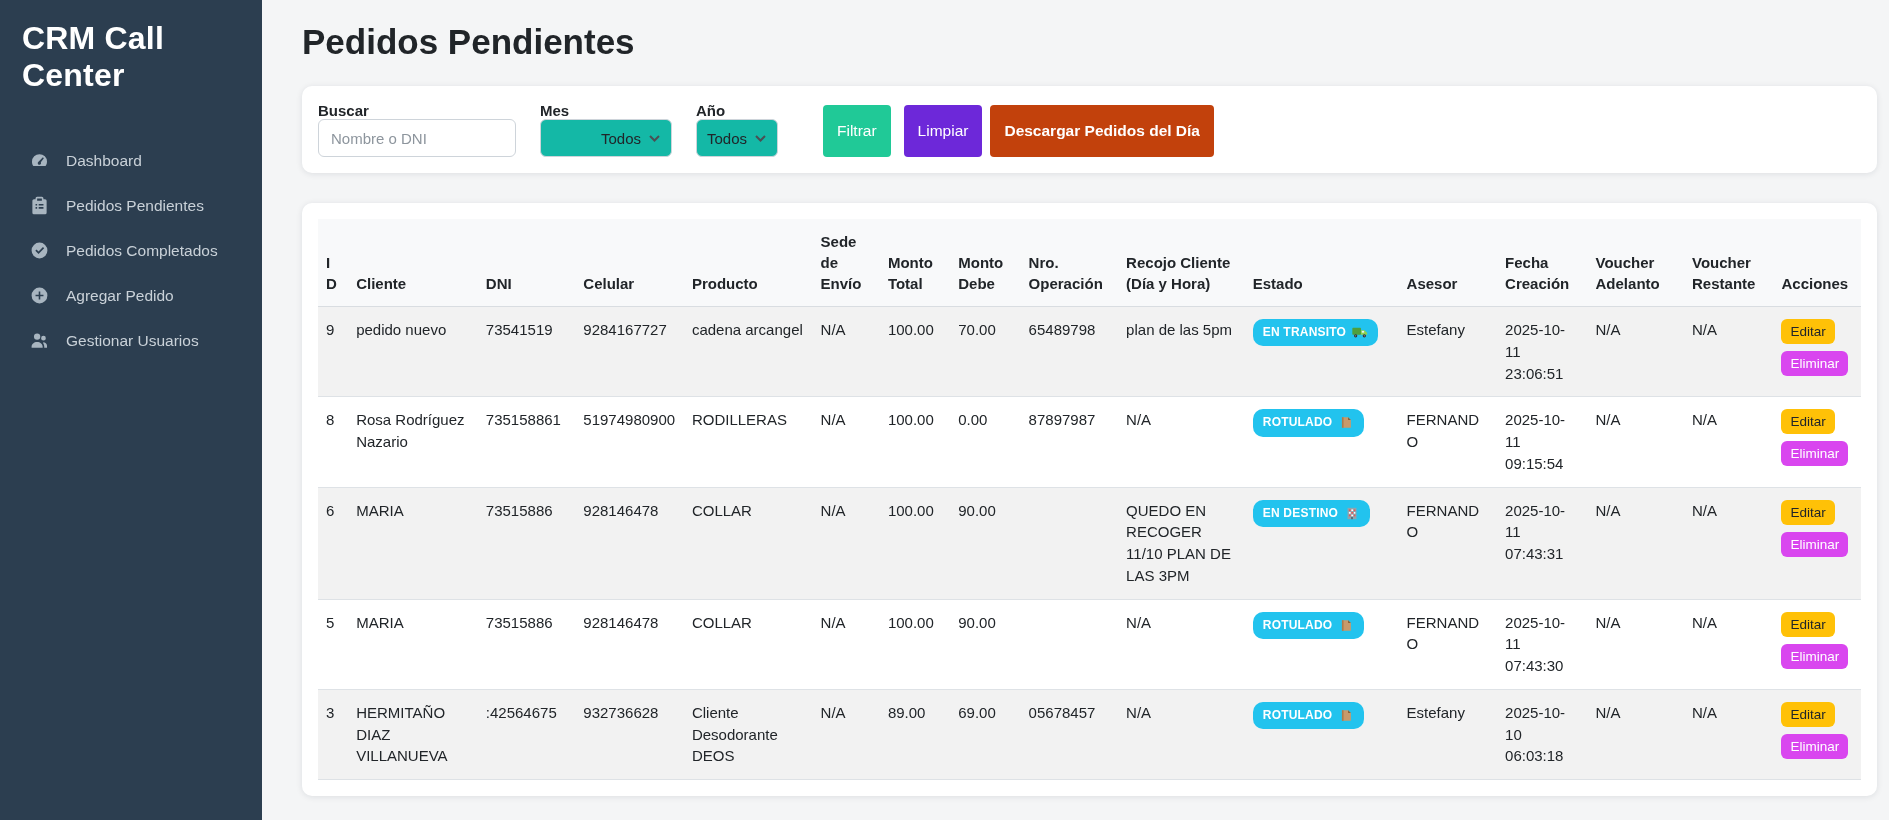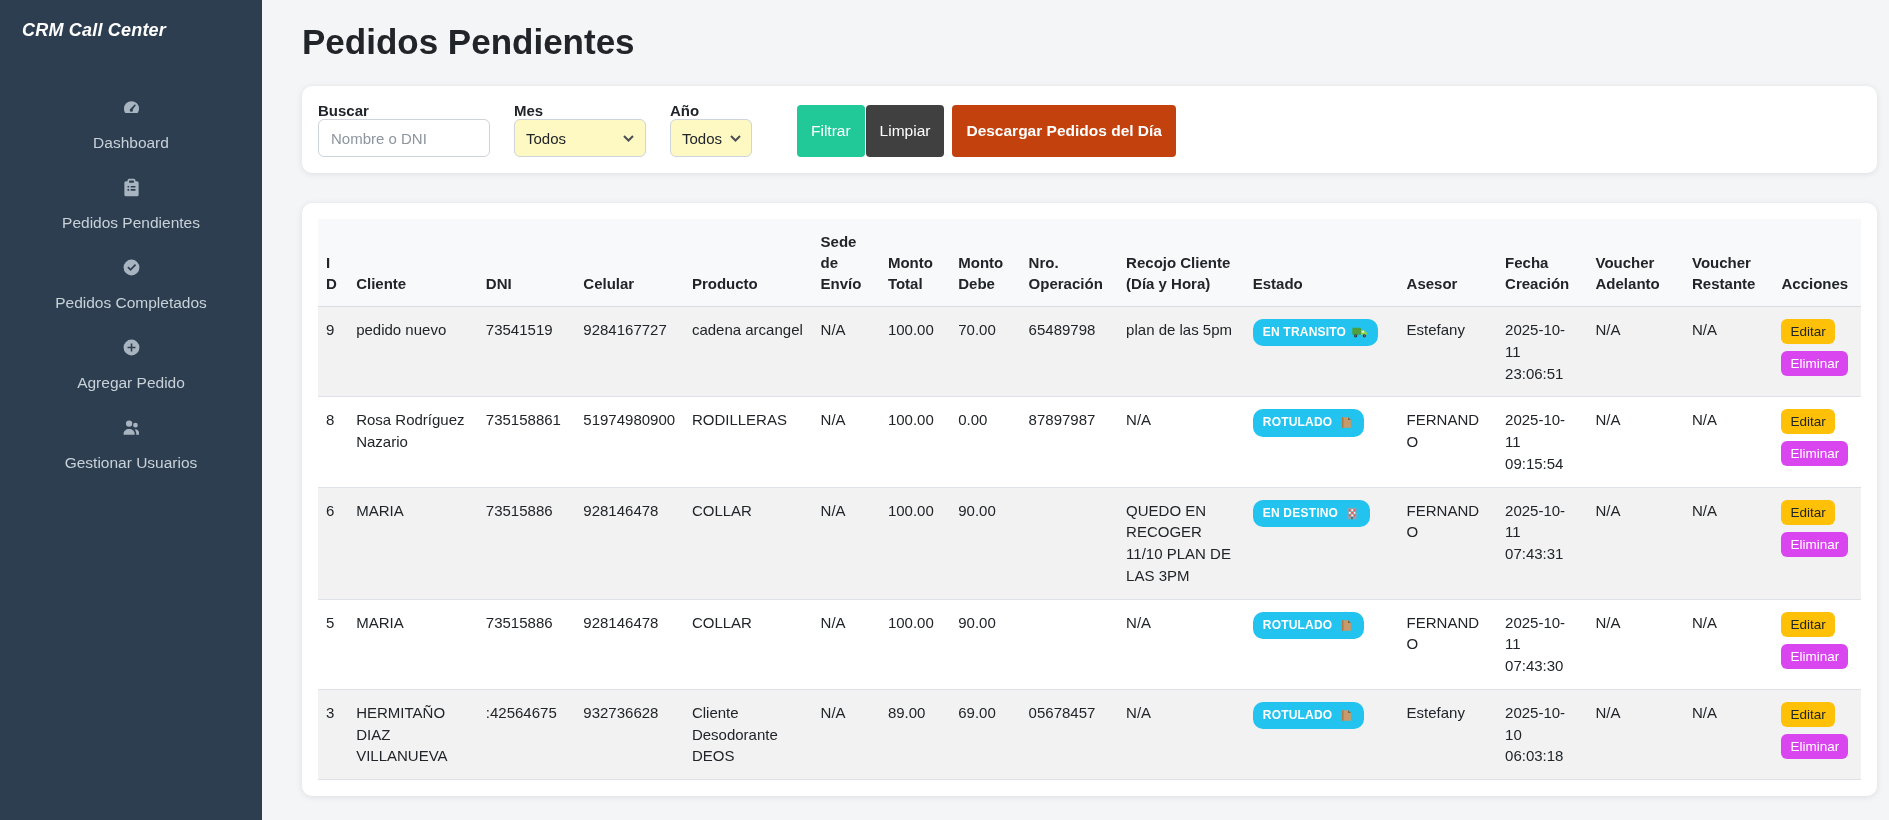--- a/index.html
+++ b/index.html
@@ -3,44 +3,44 @@
 <meta charset="utf-8">
 <style>
   * { box-sizing: border-box; }
   html,body { margin:0; padding:0; }
   body {
     width:1889px; height:820px; display:flex; overflow:hidden;
     font-family:"Liberation Sans", sans-serif; background:#f4f5f6; color:#212529;
   }
   
   .sidebar { width:262px; min-width:262px; height:820px; background:#2c3e50; padding-top:16px; }
-  .sidebar-title { color:#ffffff; font-size:18px; font-weight:700; padding:4px 22px 0 22px; letter-spacing:.2px;font-style:italic; }
+  .sidebar-title { color:#ffffff; font-size:32px; font-weight:700; padding:4px 22px 0 22px; letter-spacing:.2px; }
   .nav { margin-top:44px; }
-  .nav-item { display:flex; align-items:center; gap:17px; padding:13px 30px; cursor:pointer;flex-direction:column; }
+  .nav-item { display:flex; align-items:center; gap:17px; padding:13px 30px; cursor:pointer; }
   .nav-label { color:#c9d1d8; font-size:15.5px; }
   .nav-icon { width:19px; height:19px; flex:none; display:flex; align-items:center; }
   .nav-icon svg { width:19px; height:19px; fill:#a8b5c0; }
   
   .main { flex:1; padding:16px 14px 0 40px; }
   .page-title { font-size:35px; font-weight:600; margin:6px 0 24px 0; color:#212529; }
   .card { background:#fff; border-radius:10px; box-shadow:0 1px 6px rgba(20,30,50,.10); width:1575px; }
   
   .filter-card { padding:16px; margin-bottom:30px; display:flex; align-items:flex-end; }
   .fgroup { margin-right:24px; }
   .flabel { display:block; font-size:15px; font-weight:700; color:#212529; }
-  .search-input { width:172px; height:38px; border:1px solid #ced4da; border-radius:6px; padding:0 12px; font-size:15px; font-family:inherit; color:#212529; outline:none; }
+  .search-input { width:198px; height:38px; border:1px solid #ced4da; border-radius:6px; padding:0 12px; font-size:15px; font-family:inherit; color:#212529; outline:none; }
   .search-input::placeholder { color:#8d959d; }
-  .select { height:38px; border:1px solid #ced4da; border-radius:6px; background:#fef9c3; display:flex; align-items:center; justify-content:space-between; padding:0 11px; font-size:15px; cursor:pointer; }
+  .select { height:38px; border:1px solid #ced4da; border-radius:6px; background:#14b8a6; display:flex; align-items:center; justify-content:flex-end; padding:0 11px; font-size:15px; cursor:pointer; }
   .select-mes { width:132px; }
   .select-ano { width:82px; }
   .chevron { width:11px; height:7px; margin-left:8px; }
   .chevron svg { display:block; width:11px; height:7px; stroke:#4a4f54; stroke-width:2; fill:none; }
   .btn { height:52px; border:none; border-radius:4px; padding:0 14px; font-size:15.5px; font-family:inherit; color:#fff; cursor:pointer; }
   .btn-filtrar  { background:#20c997; margin-left:21px; }
-  .btn-limpiar  { background:#404040; margin-left:1px; }
+  .btn-limpiar  { background:#6d28d9; margin-left:13px; }
   .btn-descargar{ background:#c2410c; margin-left:8px; font-weight:600; }
   
   .table-card { padding:16px; margin-bottom:24px; }
   table { width:100%; border-collapse:collapse; table-layout:fixed; font-size:15px; }
   thead th { background:#f8f9fa; text-align:left; vertical-align:bottom; font-weight:600; padding:12px 8px; line-height:1.4; border-bottom:1px solid #d9dde1; word-wrap:break-word; }
   tbody td { vertical-align:top; text-align:left; padding:12px 8px; line-height:1.45; border-bottom:1px solid #dee2e6; word-wrap:break-word; }
   tbody tr:nth-child(odd) { background:#f2f2f2; }
   .badge { display:inline-flex; align-items:center; gap:6px; background:#22c3ee; color:#fff; font-weight:700; font-size:12px; letter-spacing:.2px; padding:5px 10px; border-radius:10px; white-space:nowrap; }
   .badge .badge-icon svg { display:block; width:16px; height:13px; }
   .btn-sm { display:block; border:none; border-radius:6px; font-size:13.5px; font-family:inherit; padding:5px 9px; cursor:pointer; }

